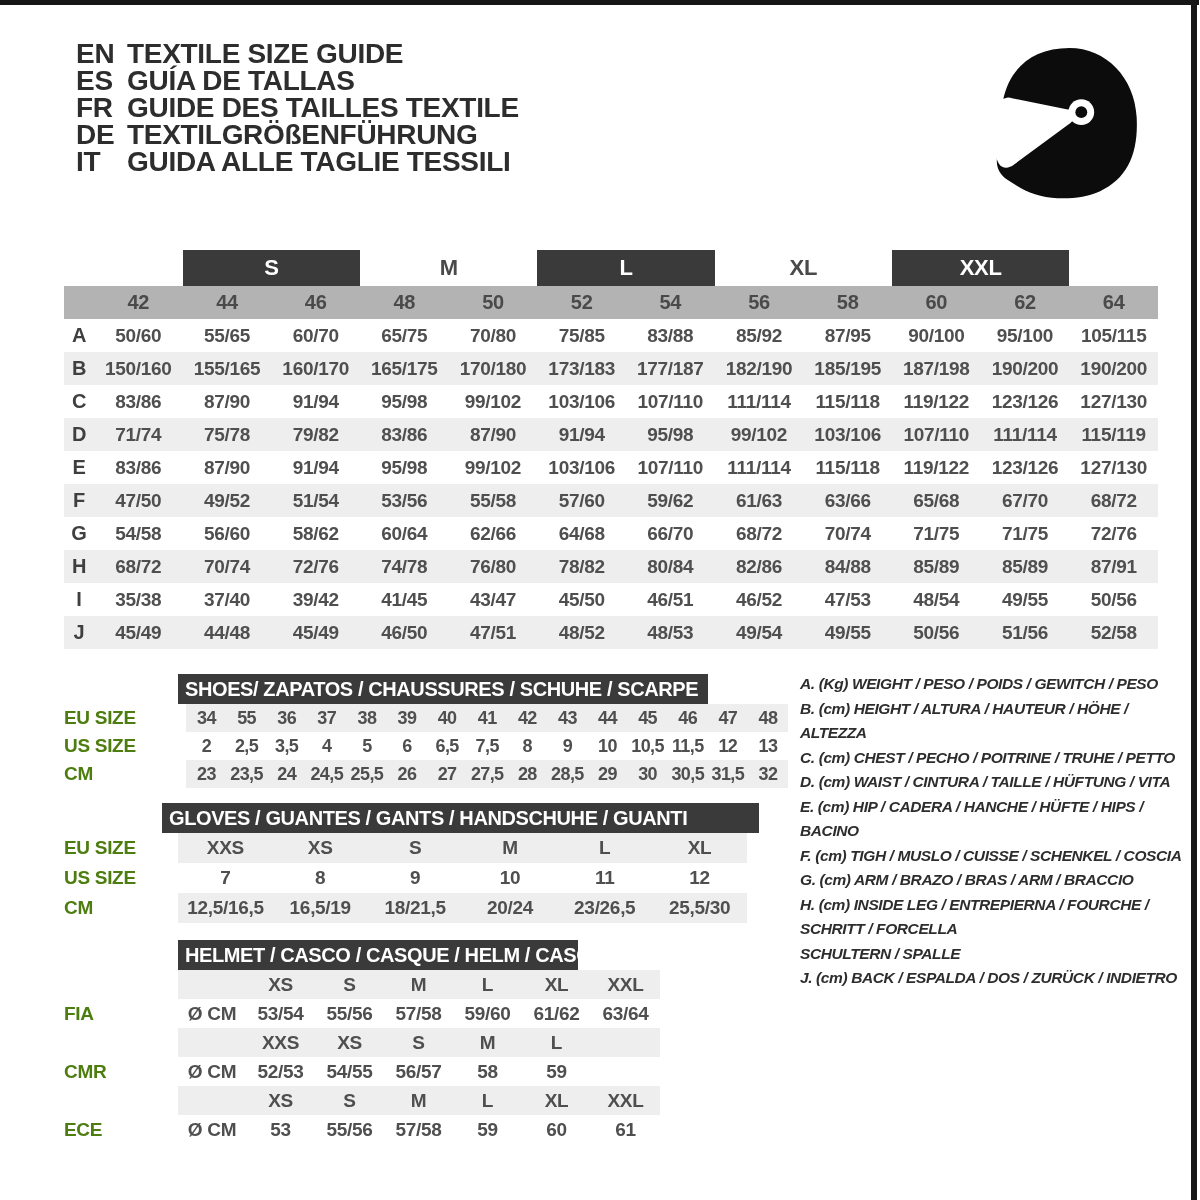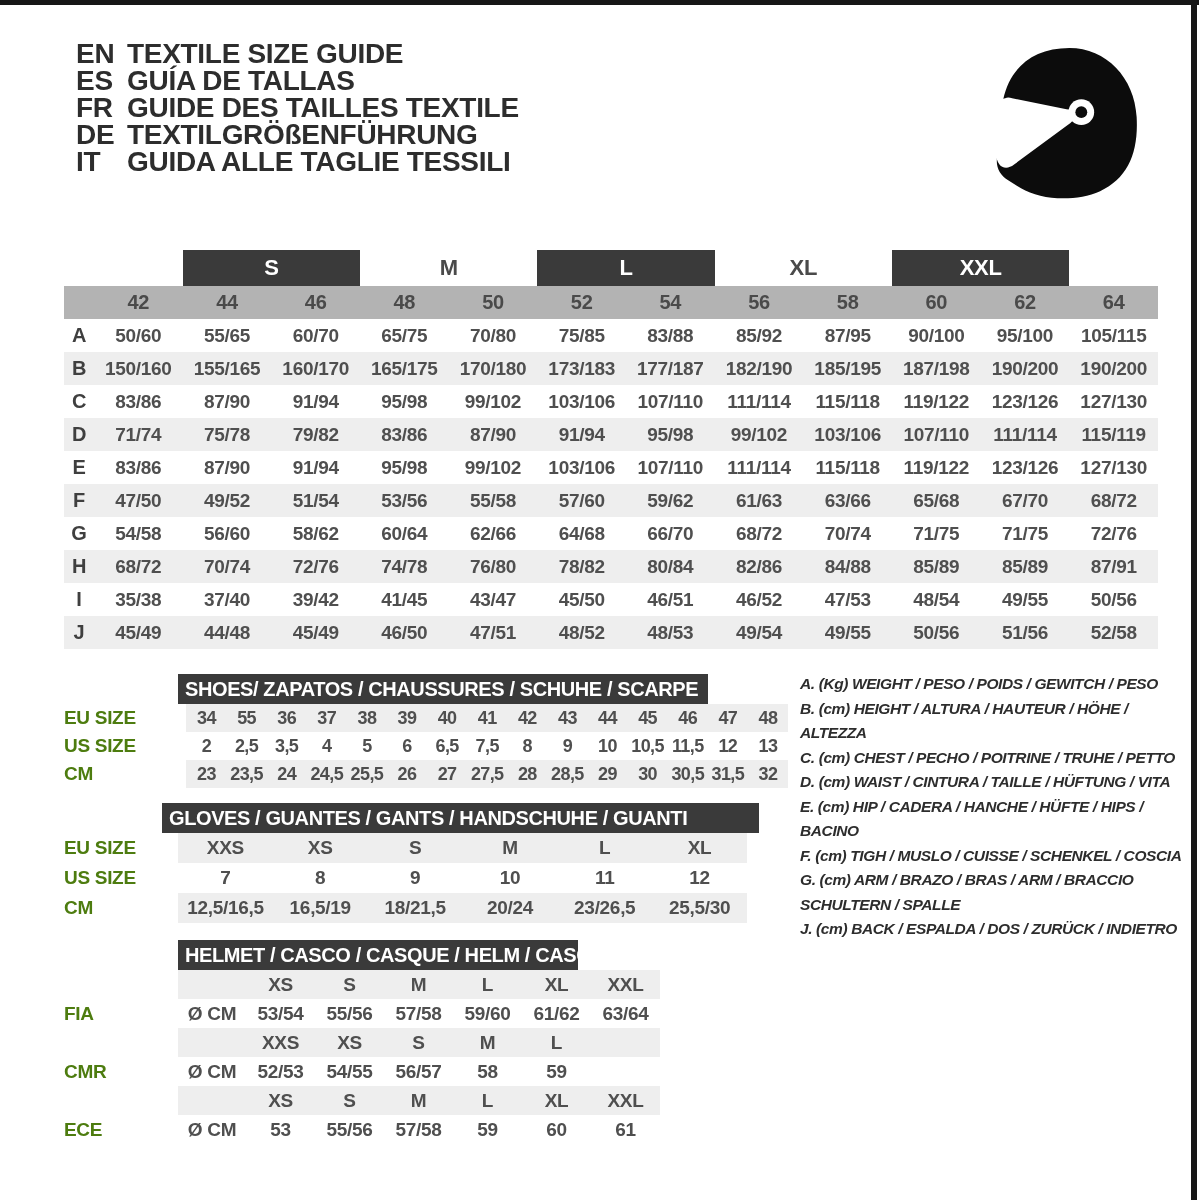--- a/index.html
+++ b/index.html
@@ -564,20 +564,24 @@
       </div>
       <div class="legend-item">
         <div class="legend-line1"><span>F.</span> <span>(cm)</span> <span>TIGH / MUSLO / CUISSE / SCHENKEL / COSCIA</span></div>
 
       </div>
       <div class="legend-item">
         <div class="legend-line1"><span>G.</span> <span>(cm)</span> <span>ARM / BRAZO / BRAS / ARM / BRACCIO</span></div>
 
       </div>
       <div class="legend-item">
+        <div class="legend-line1"><span>H.</span> <span>(cm)</span> <span>INSIDE LEG / ENTREPIERNA / FOURCHE /</span></div>
+        <div class="legend-line2">SCHRITT / FORCELLA</div>
+      </div>
+      <div class="legend-item">
         <div class="legend-line2">SCHULTERN / SPALLE</div>
       </div>
       <div class="legend-item">
         <div class="legend-line1"><span>J.</span> <span>(cm)</span> <span>BACK / ESPALDA / DOS / ZURÜCK / INDIETRO</span></div>
 
       </div>
     </div>
 </div>
 
 </body></html>

